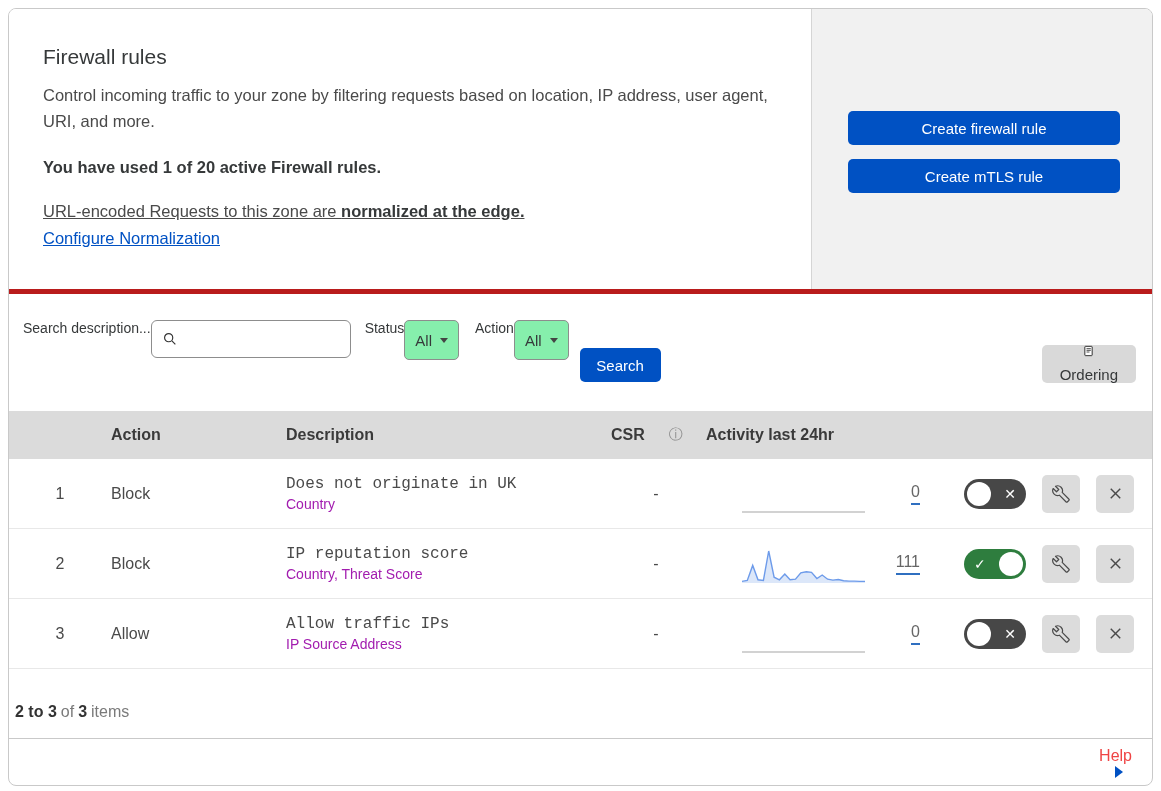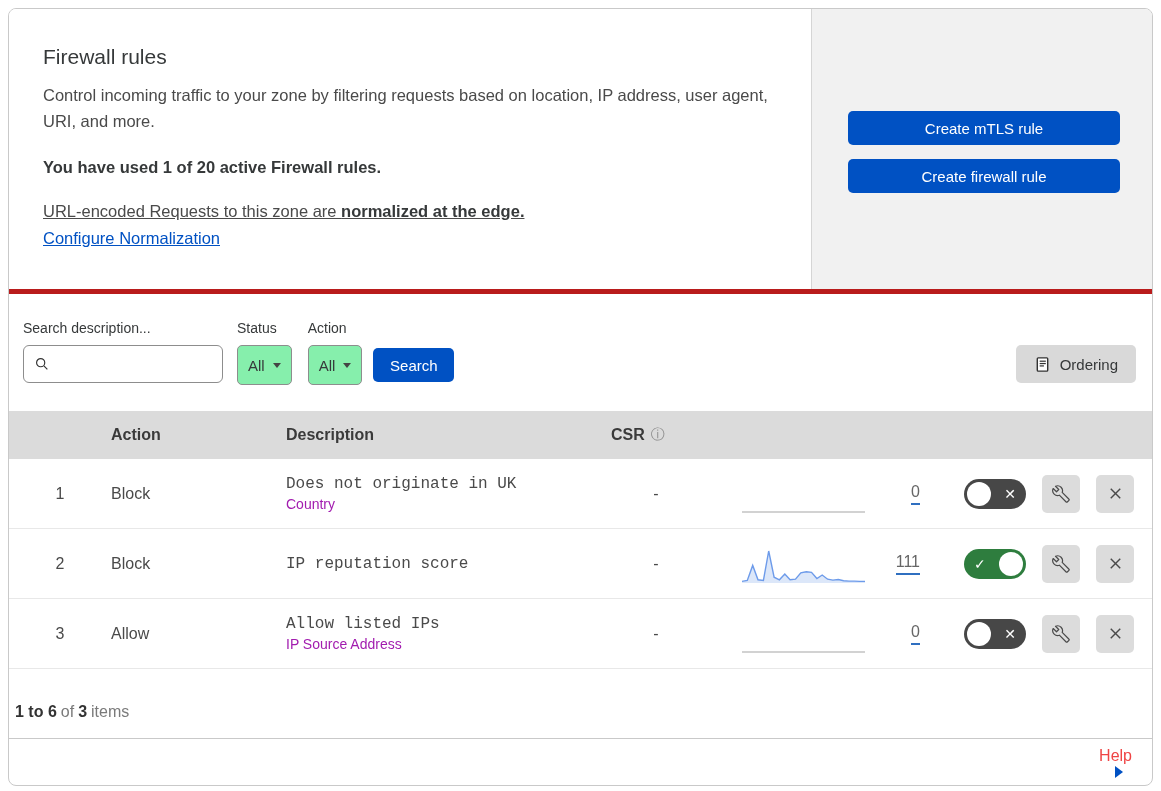--- a/index.html
+++ b/index.html
@@ -35,21 +35,21 @@
   }
   .top-right { flex: 1; background: #f1f1f1; padding: 102px 0 0 36px; }
   .btn-primary {
     display: block; width: 272px; height: 34px;
     background: #0051c3; color: #fff; border: none; border-radius: 5px;
     font-size: 15px; font-family: "Liberation Sans", sans-serif; cursor: pointer;
   }
   .btn-primary + .btn-primary { margin-top: 14px; }
   
   .filter-section { height: 117px; padding: 26px 16px 0 14px; display: flex; align-items: flex-start; flex: none; }
-  .fgroup { display: flex; flex-direction: column; }
+  .fgroup { display: flex; flex-direction: row; }
   .fgroup label { font-size: 14px; color: #36393a; height: 18px; margin-bottom: 7px; }
   .search-box {
     width: 200px; height: 38px; border: 1px solid #8d8d8d; border-radius: 6px;
     display: flex; align-items: center; padding-left: 10px; background: #fff;
   }
   .search-box input {
     border: none; outline: none; flex: 1; min-width: 0;
     font-size: 15px; font-family: "Liberation Sans", sans-serif; margin-left: 8px;
   }
   .fgroup.status { margin-left: 14px; }
@@ -62,32 +62,32 @@
   .caret { width: 0; height: 0; border-left: 4px solid transparent; border-right: 4px solid transparent; border-top: 5px solid #444; }
   .search-btn-wrap { padding-top: 28px; margin-left: 11px; }
   .search-btn {
     width: 81px; height: 34px; background: #0051c3; color: #fff; border: none; border-radius: 5px;
     font-size: 15px; font-family: "Liberation Sans", sans-serif; cursor: pointer;
   }
   .ordering-wrap { margin-left: auto; padding-top: 25px; }
   .ordering-btn {
     height: 38px; padding: 0 18px; background: #d9d9d9; border: none; border-radius: 5px;
     display: flex; align-items: center; gap: 9px; cursor: pointer;
-    font-size: 15px; color: #36393a; font-family: "Liberation Sans", sans-serif;
+    font-size: 15px; color: #36393a; font-family: "Liberation Sans", sans-serif; flex-direction: column;
   }
   
   .thead, .trow {
     display: grid;
     grid-template-columns: 102px 175px 325px 90px 225px 1fr;
     align-items: center;
   }
   .thead { background: #dbdbdb; height: 48px; flex: none; }
   .thead .hcell { font-size: 16px; font-weight: 700; color: #3a3a3a; }
   .hcell.h-activity { padding-left: 5px; }
-  .hcell.h-csr { display: flex; align-items: center; gap: 6px; }
+  .hcell.h-csr { display: flex; align-items: center; gap: 24px; }
   .info-glyph { font-size: 14px; color: #8a8a8a; font-weight: 400; cursor: pointer; }
   .trow { height: 70px; border-bottom: 1px solid #e8e8e8; background: #fff; }
   .c-num { text-align: center; font-size: 16px; color: #4a4a4a; }
   .c-action { font-size: 16px; color: #4a4a4a; }
   .d-title { font-size: 16px; color: #4a4a4a; font-family: Liberation Mono, monospace; }
   .d-sub { font-size: 14px; color: #a21caf; margin-top: 3px; }
   .c-csr { text-align: center; font-size: 16px; color: #4a4a4a; }
   .c-activity { display: flex; align-items: center; padding-left: 40px; }
   .spark { width: 125px; height: 42px; flex: none; }
   .count {
@@ -129,22 +129,22 @@
 
   <div class="top-section">
     <div class="top-left">
       <h1>Firewall rules</h1>
       <p class="desc">Control incoming traffic to your zone by filtering requests based on location, IP address, user agent, URI, and more.</p>
       <p class="usage">You have used 1 of 20 active Firewall rules.</p>
       <p class="norm"><span>URL-encoded Requests to this zone are </span><strong>normalized at the edge.</strong></p>
       <a class="link">Configure Normalization</a>
     </div>
     <div class="top-right">
+      <button class="btn-primary">Create firewall rule</button>
       <button class="btn-primary">Create mTLS rule</button>
-      <button class="btn-primary">Create firewall rule</button>
     </div>
   </div>
 
   <div class="filter-section">
     <div class="fgroup">
       <label>Search description...</label>
       <div class="search-box">
         <svg width="16" height="16" viewBox="0 0 18 18">
           <circle cx="7.5" cy="7.5" r="4.6" fill="none" stroke="#333" stroke-width="1.3"></circle>
           <line x1="11.2" y1="11.2" x2="15" y2="15" stroke="#333" stroke-width="1.3"></line>
@@ -183,20 +183,21 @@
   </div>
 
   <div class="thead">
     <div class="hcell"></div>
     <div class="hcell">Action</div>
     <div class="hcell">Description</div>
     <div class="hcell h-csr">
       <span>CSR</span>
       <span class="info-glyph">ⓘ</span>
     </div>
+    <div class="hcell h-activity">Activity last 24hr</div>
     <div class="hcell"></div>
   </div>
 
   <div class="trow">
     <div class="c-num">1</div>
     <div class="c-action">Block</div>
     <div class="c-desc">
       <div class="d-title">Does not originate in UK</div>
       <div class="d-sub">Country</div>
     </div>
@@ -225,20 +226,21 @@
         </svg>
       </button>
     </div>
   </div>
 
   <div class="trow">
     <div class="c-num">2</div>
     <div class="c-action">Block</div>
     <div class="c-desc">
       <div class="d-title">IP reputation score</div>
+      <div class="d-sub">Country, Threat Score</div>
     </div>
     <div class="c-csr">-</div>
     <div class="c-activity">
       <svg class="spark" viewBox="0 0 125 42">
           <path d="M1.0,38.4L6.3,37.4L11.7,22.4L17.0,36.8L22.4,37.4L27.7,8.0L33.1,34.2L38.4,36.8L43.8,31.0L49.1,36.8L54.5,36.2L59.8,29.8L65.2,28.8L70.5,29.4L75.9,35.5L81.2,32.0L86.6,36.2L91.9,37.1L97.3,36.5L102.6,37.8L108.0,38.1L113.3,38.1L118.7,38.4L124.0,38.4L124,40L1,40Z" fill="#dce7f9"></path>
           <path d="M1.0,38.4L6.3,37.4L11.7,22.4L17.0,36.8L22.4,37.4L27.7,8.0L33.1,34.2L38.4,36.8L43.8,31.0L49.1,36.8L54.5,36.2L59.8,29.8L65.2,28.8L70.5,29.4L75.9,35.5L81.2,32.0L86.6,36.2L91.9,37.1L97.3,36.5L102.6,37.8L108.0,38.1L113.3,38.1L118.7,38.4L124.0,38.4" fill="none" stroke="#6d9bea" stroke-width="1.4"></path>
         </svg>
       <a class="count">111</a>
     </div>
     <div class="c-controls">
@@ -258,21 +260,21 @@
           <line x1="14" y1="4" x2="4" y2="14" stroke="#4a4a4a" stroke-width="1.5"></line>
         </svg>
       </button>
     </div>
   </div>
 
   <div class="trow">
     <div class="c-num">3</div>
     <div class="c-action">Allow</div>
     <div class="c-desc">
-      <div class="d-title">Allow listed IPs</div>
+      <div class="d-title">Allow traffic IPs</div>
       <div class="d-sub">IP Source Address</div>
     </div>
     <div class="c-csr">-</div>
     <div class="c-activity">
       <svg class="spark" viewBox="0 0 125 42">
           <line x1="1" y1="39" x2="124" y2="39" stroke="#c3c3c3" stroke-width="1.4"></line>
         </svg>
       <a class="count">0</a>
     </div>
     <div class="c-controls">
@@ -289,21 +291,21 @@
       <button class="icon-btn">
         <svg width="17" height="17" viewBox="0 0 18 18">
           <line x1="4" y1="4" x2="14" y2="14" stroke="#4a4a4a" stroke-width="1.5"></line>
           <line x1="14" y1="4" x2="4" y2="14" stroke="#4a4a4a" stroke-width="1.5"></line>
         </svg>
       </button>
     </div>
   </div>
 
   <div class="items-line">
-    <strong>1 to 6</strong><span>of</span><strong>3</strong><span>items</span>
+    <strong>2 to 3</strong><span>of</span><strong>3</strong><span>items</span>
   </div>
 
   <div class="bottom-bar">
     <a class="help-link">
       <span>Help</span>
       <span class="help-arrow"></span>
     </a>
   </div>
 
 </div>

